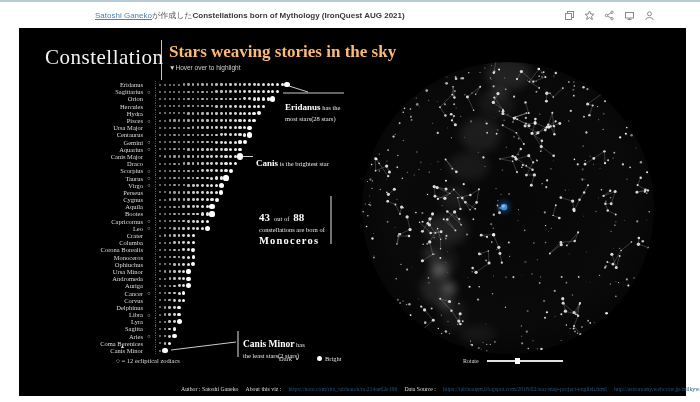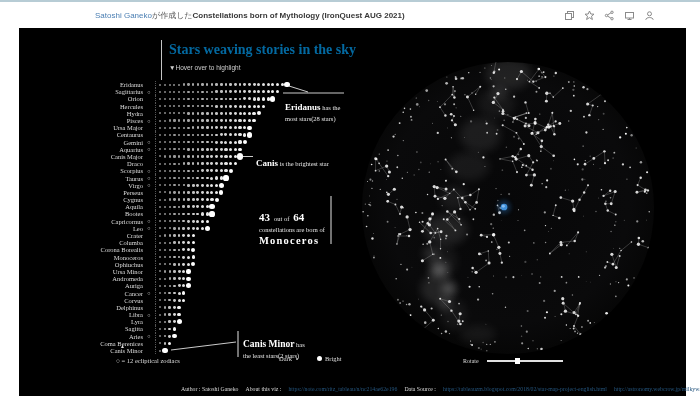--- a/index.html
+++ b/index.html
@@ -1,29 +1,29 @@
 <!DOCTYPE html>
 <html><head>
 <meta charset="utf-8">
 <style>
   html,body{margin:0;padding:0;}
   body{width:700px;height:402px;background:#ffffff;font-family:"Liberation Sans",sans-serif;overflow:hidden;position:relative;}
   .topstrip{position:absolute;left:0;top:0;width:700px;height:2px;background:#b7ccd5;}
   .topbar{position:absolute;left:0;top:2px;width:700px;height:26px;background:#fff;display:flex;align-items:center;}
   .vtitle{margin-left:95px;font-size:8px;color:#555;white-space:nowrap;}
-  .vtitle a{color:#4b7fb3;cursor:pointer;}
+  .vtitle a{color:#4b7fb3;text-decoration:underline;cursor:pointer;}
   .vtitle b{color:#383838;font-weight:bold;}
   .toolbar{position:absolute;right:45px;top:8px;display:flex;gap:9px;align-items:center;}
   .tico{width:11px;height:11px;display:block;cursor:pointer;}
   .tico svg{display:block;}
 
   .dash{position:absolute;left:19px;top:28px;width:667px;height:368px;background:#000;color:#e8e8e8;font-family:"Liberation Serif",serif;}
   .dtitle{position:absolute;left:26px;top:17px;font-size:21px;color:#f2f2f2;letter-spacing:.5px;}
   .hdivider{position:absolute;left:142px;top:12px;width:1px;height:40px;background:#e8e8e8;opacity:.85;}
-  .dsub{position:absolute;left:150px;top:14px;font-size:14px;font-weight:bold;color:#0369a1;}
+  .dsub{position:absolute;left:150px;top:14px;font-size:17px;font-weight:bold;color:#fdba74;}
   .dhover{position:absolute;left:150px;top:36px;font-size:6.5px;color:#cfcfcf;font-family:"Liberation Sans",sans-serif;}
 
   .chart{position:absolute;left:14px;top:53px;}
   .crow{display:flex;align-items:center;height:7.2px;cursor:pointer;}
   .rlabel{width:110px;text-align:right;font-size:6.5px;color:#ddd;white-space:nowrap;}
   .zmark{width:12px;text-align:center;font-size:5.5px;color:#ccc;}
   .dstrip{display:flex;align-items:center;border-left:1px dotted #555;padding-left:2px;height:100%;}
   .dcell{width:4.7px;height:7.2px;display:flex;align-items:center;justify-content:center;flex:none;}
   .dot{border-radius:50%;flex:none;}
 
@@ -89,20 +89,21 @@
         <svg width="11" height="11" viewBox="0 0 11 11">
           <circle cx="5.5" cy="3.8" r="2" fill="none" stroke="#8a8a8a"></circle>
           <path d="M1.8,9.8 C1.8,6.8 9.2,6.8 9.2,9.8" fill="none" stroke="#8a8a8a"></path>
         </svg>
       </span>
   </div>
 </div>
 
 <div class="dash">
 
+  <div class="dtitle">Constellation</div>
   <div class="hdivider"></div>
   <div class="dsub">Stars weaving stories in the sky</div>
   <div class="dhover">▼Hover over to highlight</div>
 
   <div class="chart" id="rows">
       <div class="crow">
         <span class="rlabel">Eridanus</span>
         <span class="zmark"></span>
         <span class="dstrip">
           <span class="dcell">
@@ -1771,21 +1772,21 @@
   <div class="ann" style="left:266px;top:67px;">
     <div><span class="big">Eridanus</span><span class="sm"> has the</span></div>
     <div class="sm">most stars(28 stars)</div>
   </div>
 
   <div class="ann" style="left:237px;top:123px;">
     <span class="big">Canis</span><span class="sm"> is the brightest star</span>
   </div>
 
   <div class="ann cnt" style="left:240px;top:178px;">
-    <div><span class="n">43</span> <span class="sm">out of</span> <span class="n">64</span></div>
+    <div><span class="n">43</span> <span class="sm">out of</span> <span class="n">88</span></div>
     <div class="sm">constellations are born of</div>
     <div class="myth">Monoceros</div>
   </div>
 
   <div class="ann" style="left:224px;top:304px;">
     <div><span class="big" style="font-size:9.5px;">Canis Minor</span><span class="sm"> has</span></div>
     <div class="sm">the least stars(2 stars)</div>
   </div>
 
   <div class="sortmark">▲</div>

